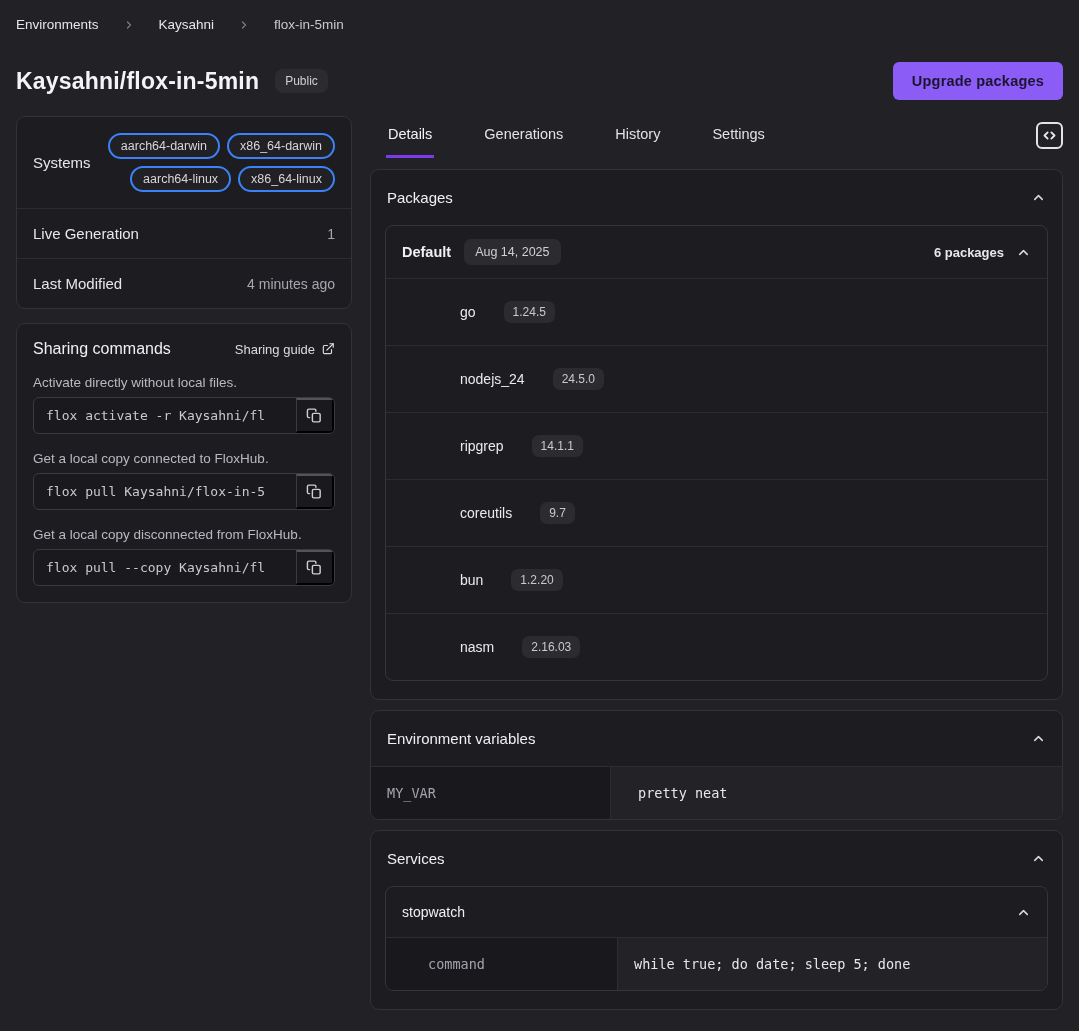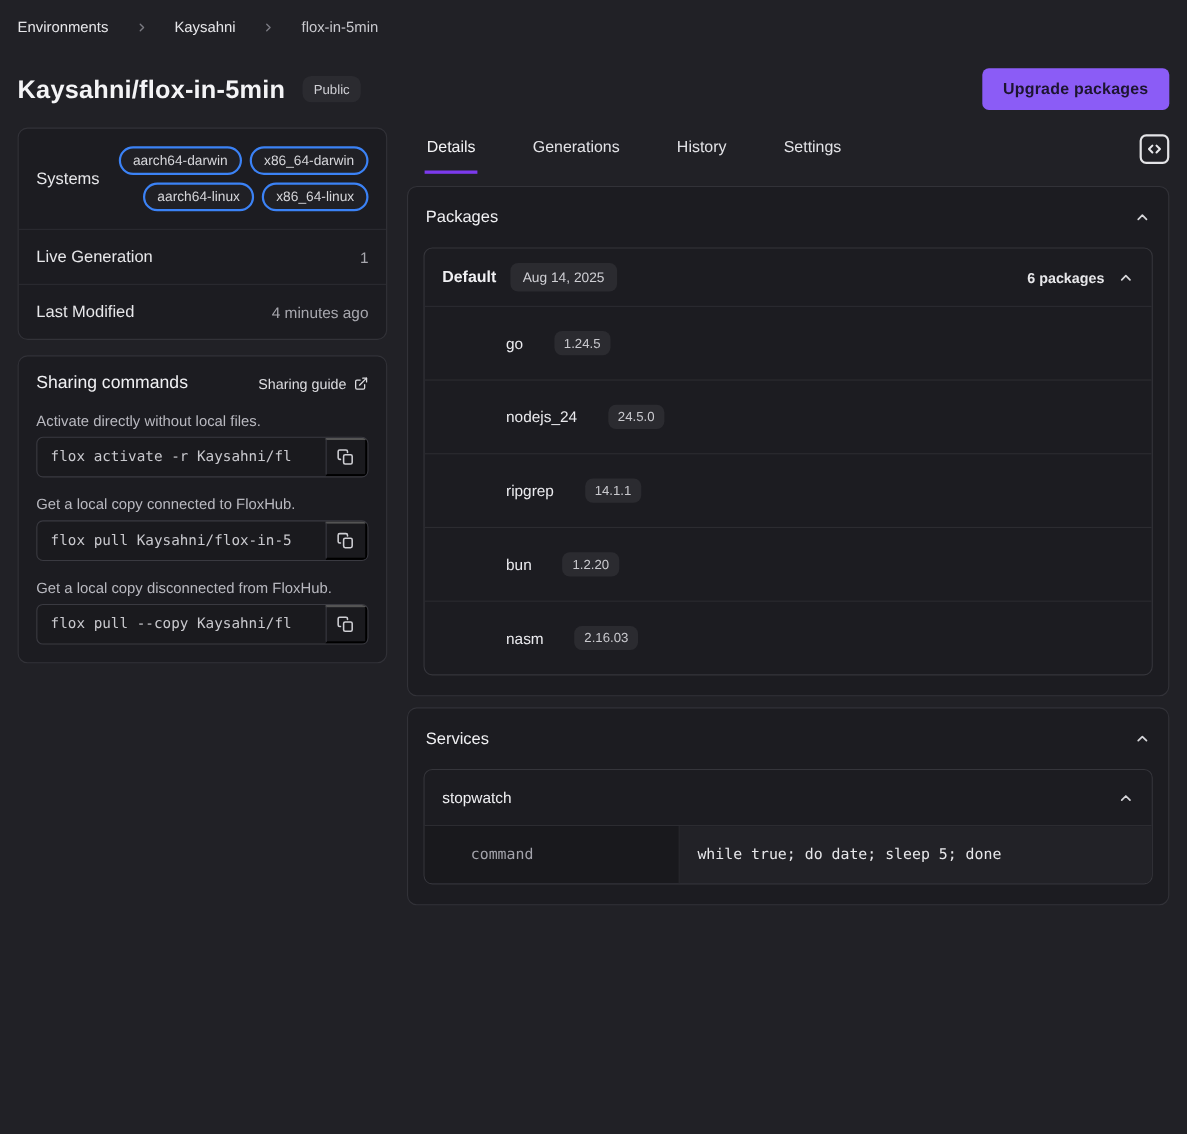--- a/index.html
+++ b/index.html
@@ -263,30 +263,48 @@
           </div>
           <div class="pkg-row">
             <span class="pkg-name">nodejs_24</span>
             <span class="ver-badge">24.5.0</span>
           </div>
           <div class="pkg-row">
             <span class="pkg-name">ripgrep</span>
             <span class="ver-badge">14.1.1</span>
           </div>
           <div class="pkg-row">
+            <span class="pkg-name">coreutils</span>
+            <span class="ver-badge">9.7</span>
+          </div>
+          <div class="pkg-row">
             <span class="pkg-name">bun</span>
             <span class="ver-badge">1.2.20</span>
           </div>
           <div class="pkg-row">
             <span class="pkg-name">nasm</span>
             <span class="ver-badge">2.16.03</span>
           </div>
         </div>
       </section>
 
+      <section class="card section">
+        <div class="section-head">
+          <span class="section-title">Environment variables</span>
+          <span class="chev">
+            <svg width="15" height="15" viewBox="0 0 24 24" fill="none" stroke="currentColor" stroke-width="2.5" stroke-linecap="round" stroke-linejoin="round">
+                <polyline points="6 15 12 9 18 15"></polyline>
+              </svg>
+          </span>
+        </div>
+        <div class="kv-row">
+          <span class="kv-key">MY_VAR</span>
+          <span class="kv-val">pretty neat</span>
+        </div>
+      </section>
 
       <section class="card section">
         <div class="section-head">
           <span class="section-title">Services</span>
           <span class="chev">
             <svg width="15" height="15" viewBox="0 0 24 24" fill="none" stroke="currentColor" stroke-width="2.5" stroke-linecap="round" stroke-linejoin="round">
                 <polyline points="6 15 12 9 18 15"></polyline>
               </svg>
           </span>
         </div>

